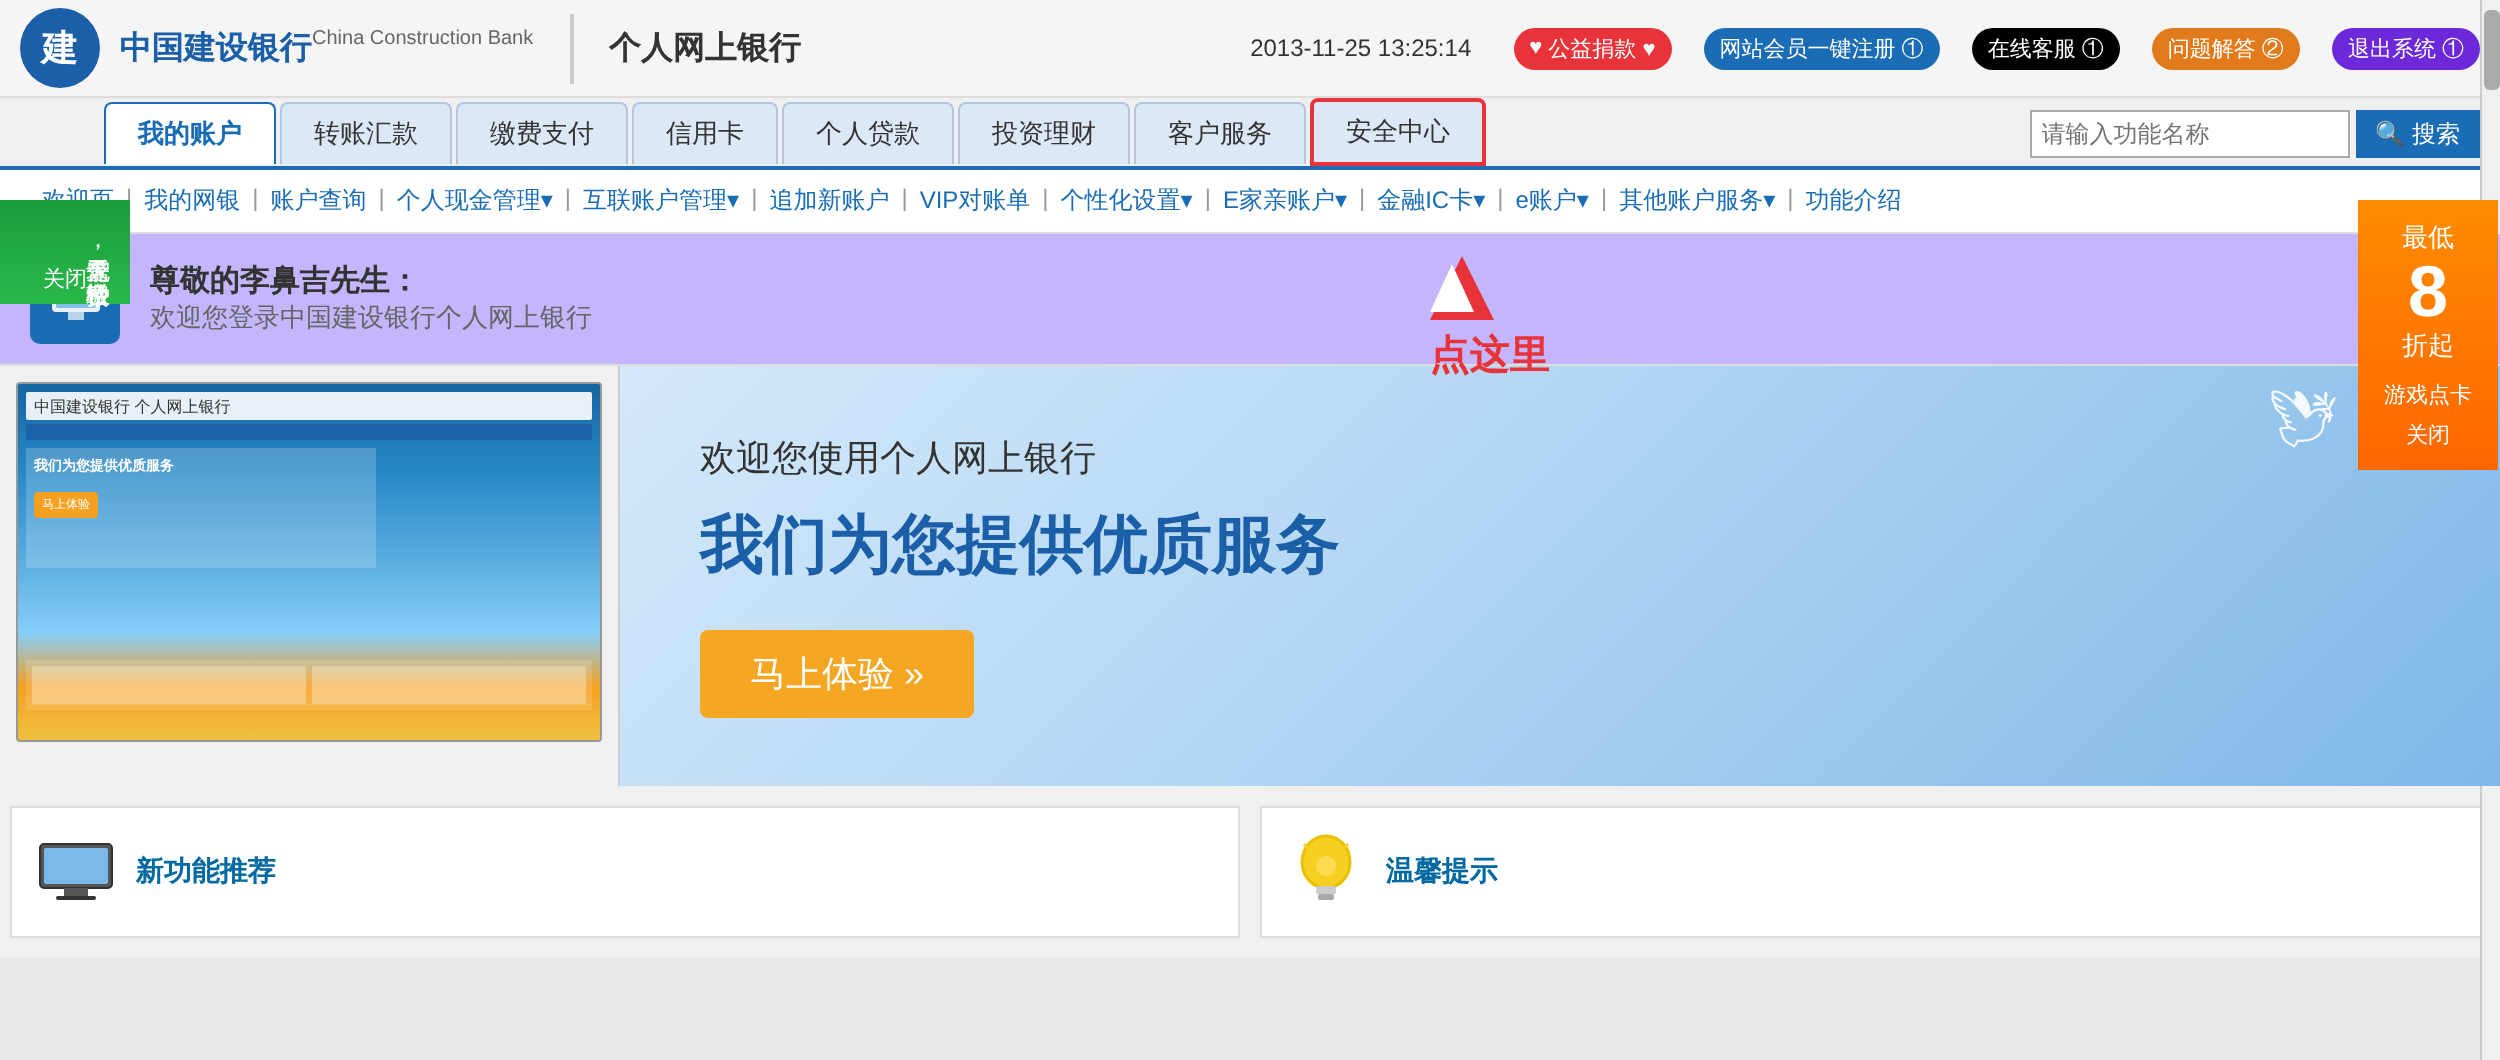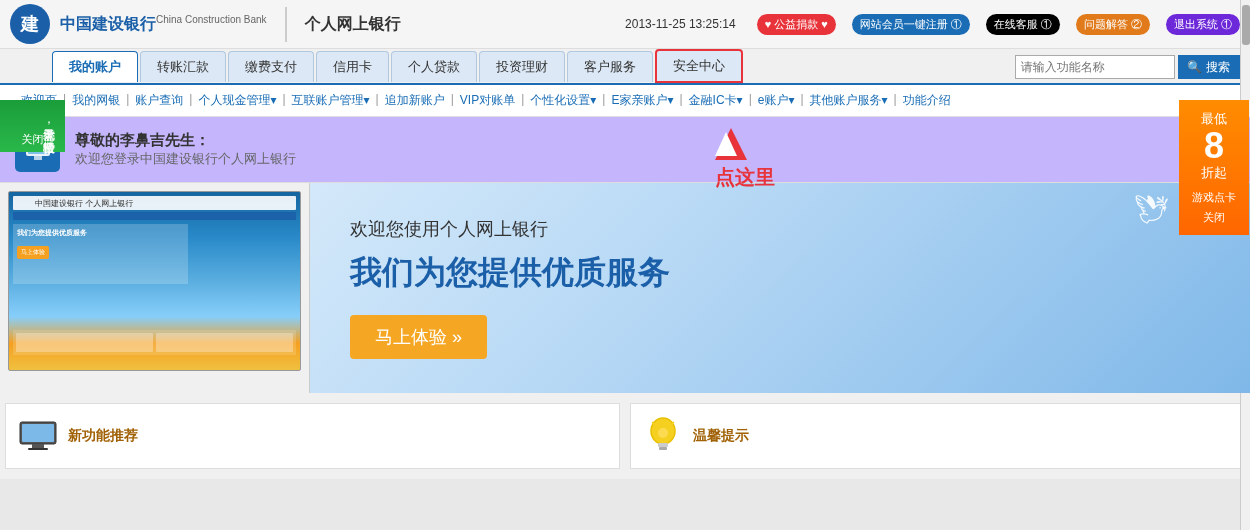--- a/index.html
+++ b/index.html
@@ -51,21 +51,21 @@
 
     .banner-right { flex: 1; padding: 30px 40px; display: flex; flex-direction: column; justify-content: center; }
     .banner-title-sm { font-size: 18px; color: #333; margin-bottom: 10px; }
     .banner-title-lg { font-size: 32px; color: #1a5fa8; font-weight: bold; margin-bottom: 20px; }
     .try-btn { background: #f5a623; color: white; border: none; padding: 10px 25px; font-size: 18px; cursor: pointer; border-radius: 4px; display: inline-flex; align-items: center; gap: 5px; width: fit-content; }
 
     
     .bottom-section { background: #f0f0f0; padding: 0; display: flex; }
     .bottom-card { flex: 1; background: white; margin: 10px 5px; padding: 12px; border: 1px solid #ddd; display: flex; align-items: center; gap: 10px; min-height: 65px; }
     .bottom-card-icon { width: 40px; height: 40px; display: flex; align-items: center; justify-content: center; }
-    .bottom-card-title { font-size: 14px; font-weight: bold; color: #a16207; }
+    .bottom-card-title { font-size: 14px; font-weight: bold; color: #0369a1; }
 
     
     .side-ad-left { position: absolute; left: 0; top: 100px; width: 65px; background: linear-gradient(180deg, #1a9d3a 0%, #2ab84a 100%); color: white; writing-mode: vertical-rl; text-orientation: mixed; padding: 20px 8px; font-size: 12px; cursor: pointer; z-index: 10; }
     .side-ad-left .close-btn { position: absolute; bottom: 5px; left: 50%; transform: translateX(-50%); font-size: 11px; writing-mode: horizontal-tb; }
     .side-ad-right { position: absolute; right: 1px; top: 100px; width: 70px; background: linear-gradient(180deg, #ff8c00 0%, #ff6600 100%); color: white; padding: 10px 5px; font-size: 12px; text-align: center; cursor: pointer; z-index: 10; }
     .side-ad-right .close-btn { font-size: 11px; text-align: center; margin-top: 5px; }
     .big-num { font-size: 36px; font-weight: bold; color: white; line-height: 1; }
 
     
     .click-here { position: absolute; left: 710px; top: 130px; z-index: 50; display: flex; flex-direction: column; align-items: center; }
@@ -192,21 +192,21 @@
   <div style="width:0;height:0;border-left:16px solid transparent;border-right:16px solid transparent;border-bottom:32px solid #e8333a;"></div>
   <div style="position:relative;top:-28px;width:0;height:0;border-left:11px solid transparent;border-right:11px solid transparent;border-bottom:24px solid white;"></div>
   <span style="color:#e8333a;font-size:20px;font-weight:bold;margin-top:-20px;">点这里</span>
 </div>
 
 <div class="main-banner" style="position:relative; height: 210px;">
 
   <div style="width: 310px; background: #f0f0f0; padding: 8px; border-right: 1px solid #ccc;">
     <div style="width:100%; height: 180px; background: linear-gradient(180deg, #1565a0 0%, #2889c8 25%, #5aaee0 50%, #87cefa 70%, #f5a020 85%, #f0c040 100%); border: 1px solid #999; border-radius: 2px; position:relative; overflow: hidden;">
 
-      <div style="position:absolute; top:4px; left:4px; right:4px; height: 14px; background:rgba(255,255,255,0.9); border-radius:1px; display:flex; align-items:center; padding: 0 22px; font-size: 8px; color: #333;">中国建设银行 个人网上银行</div>
+      <div style="position:absolute; top:4px; left:4px; right:4px; height: 14px; background:rgba(255,255,255,0.9); border-radius:1px; display:flex; align-items:center; padding: 0 4px; font-size: 8px; color: #333;">中国建设银行 个人网上银行</div>
       <div style="position:absolute; top:20px; left:4px; right:4px; height: 8px; background:rgba(26,93,168,0.8); border-radius:1px;"></div>
       <div style="position:absolute; top:32px; left:4px; width: 60%; height: 60px; background: rgba(255,255,255,0.2);">
         <div style="font-size:7px; color:white; padding:4px; font-weight:bold;">我们为您提供优质服务</div>
         <div style="margin:4px; background:#f5a020; color:white; font-size:6px; padding:2px 4px; display:inline-block; border-radius:2px;">马上体验</div>
       </div>
       <div style="position:absolute; bottom: 15px; left:4px; right:4px; height: 25px; background: rgba(255,255,255,0.15); display:flex; gap:3px; padding:3px;">
         <div style="flex:1; background:rgba(255,255,255,0.3); border-radius:1px;"></div>
         <div style="flex:1; background:rgba(255,255,255,0.3); border-radius:1px;"></div>
       </div>
     </div>

